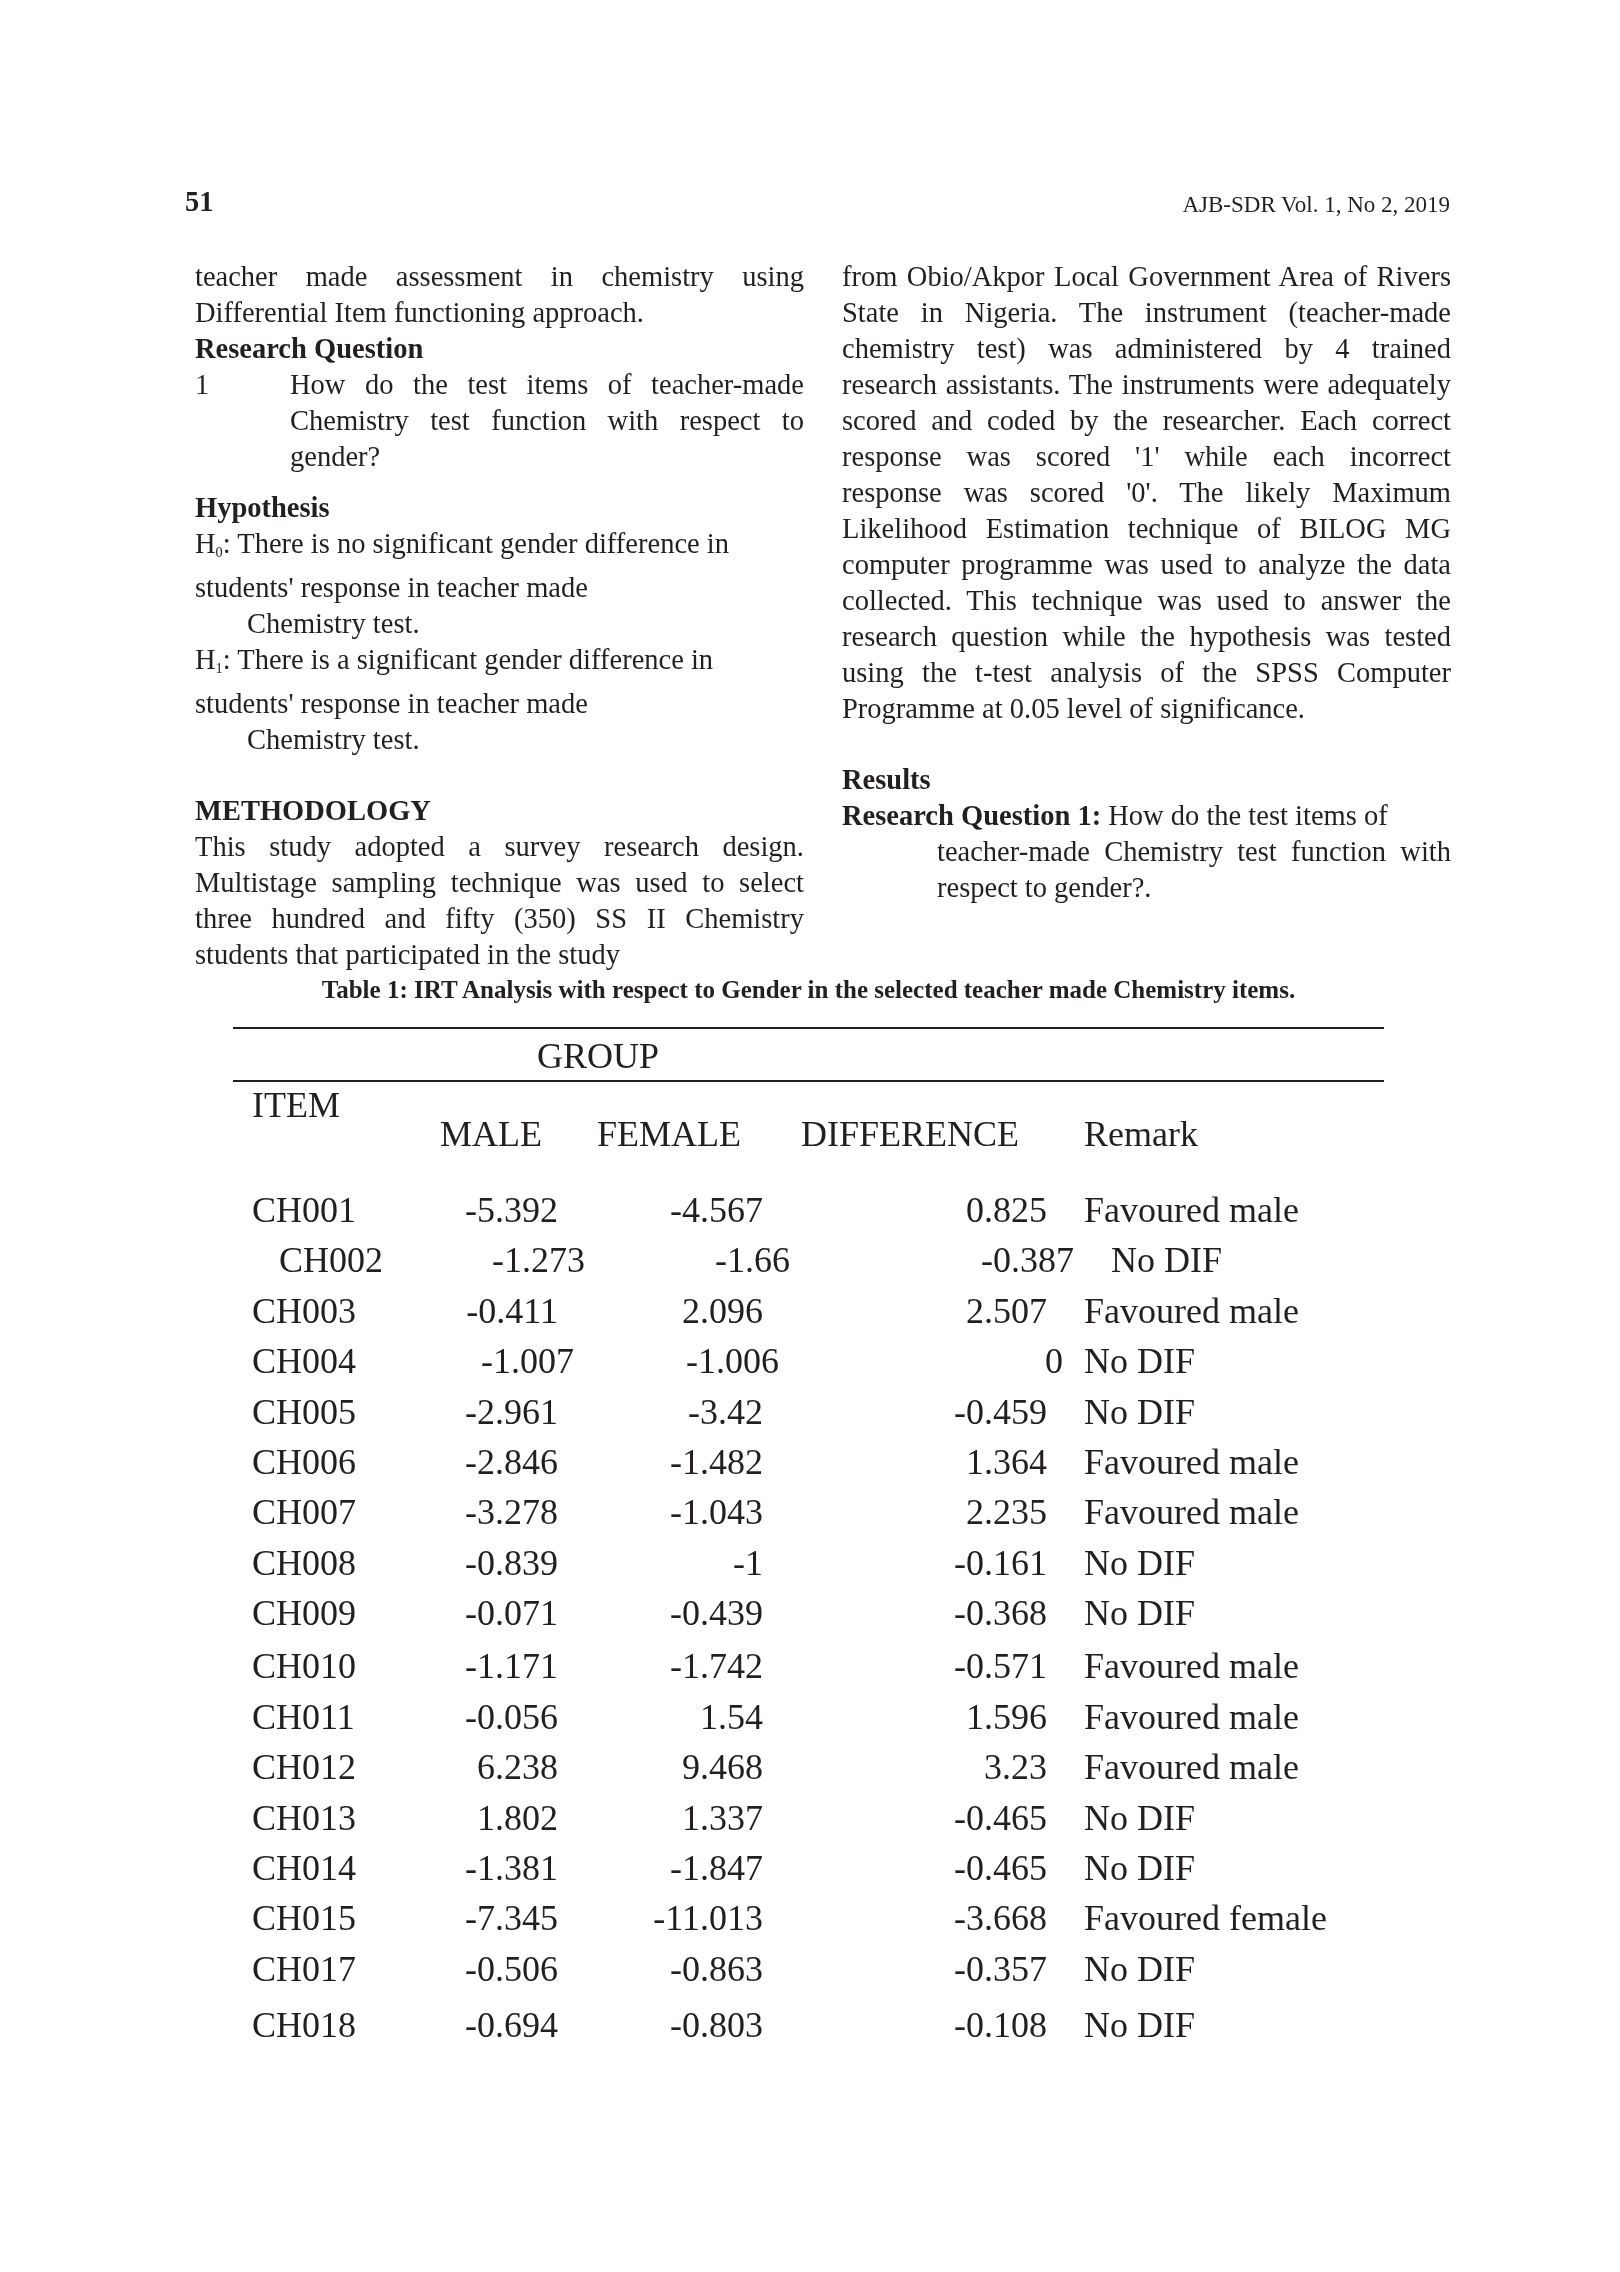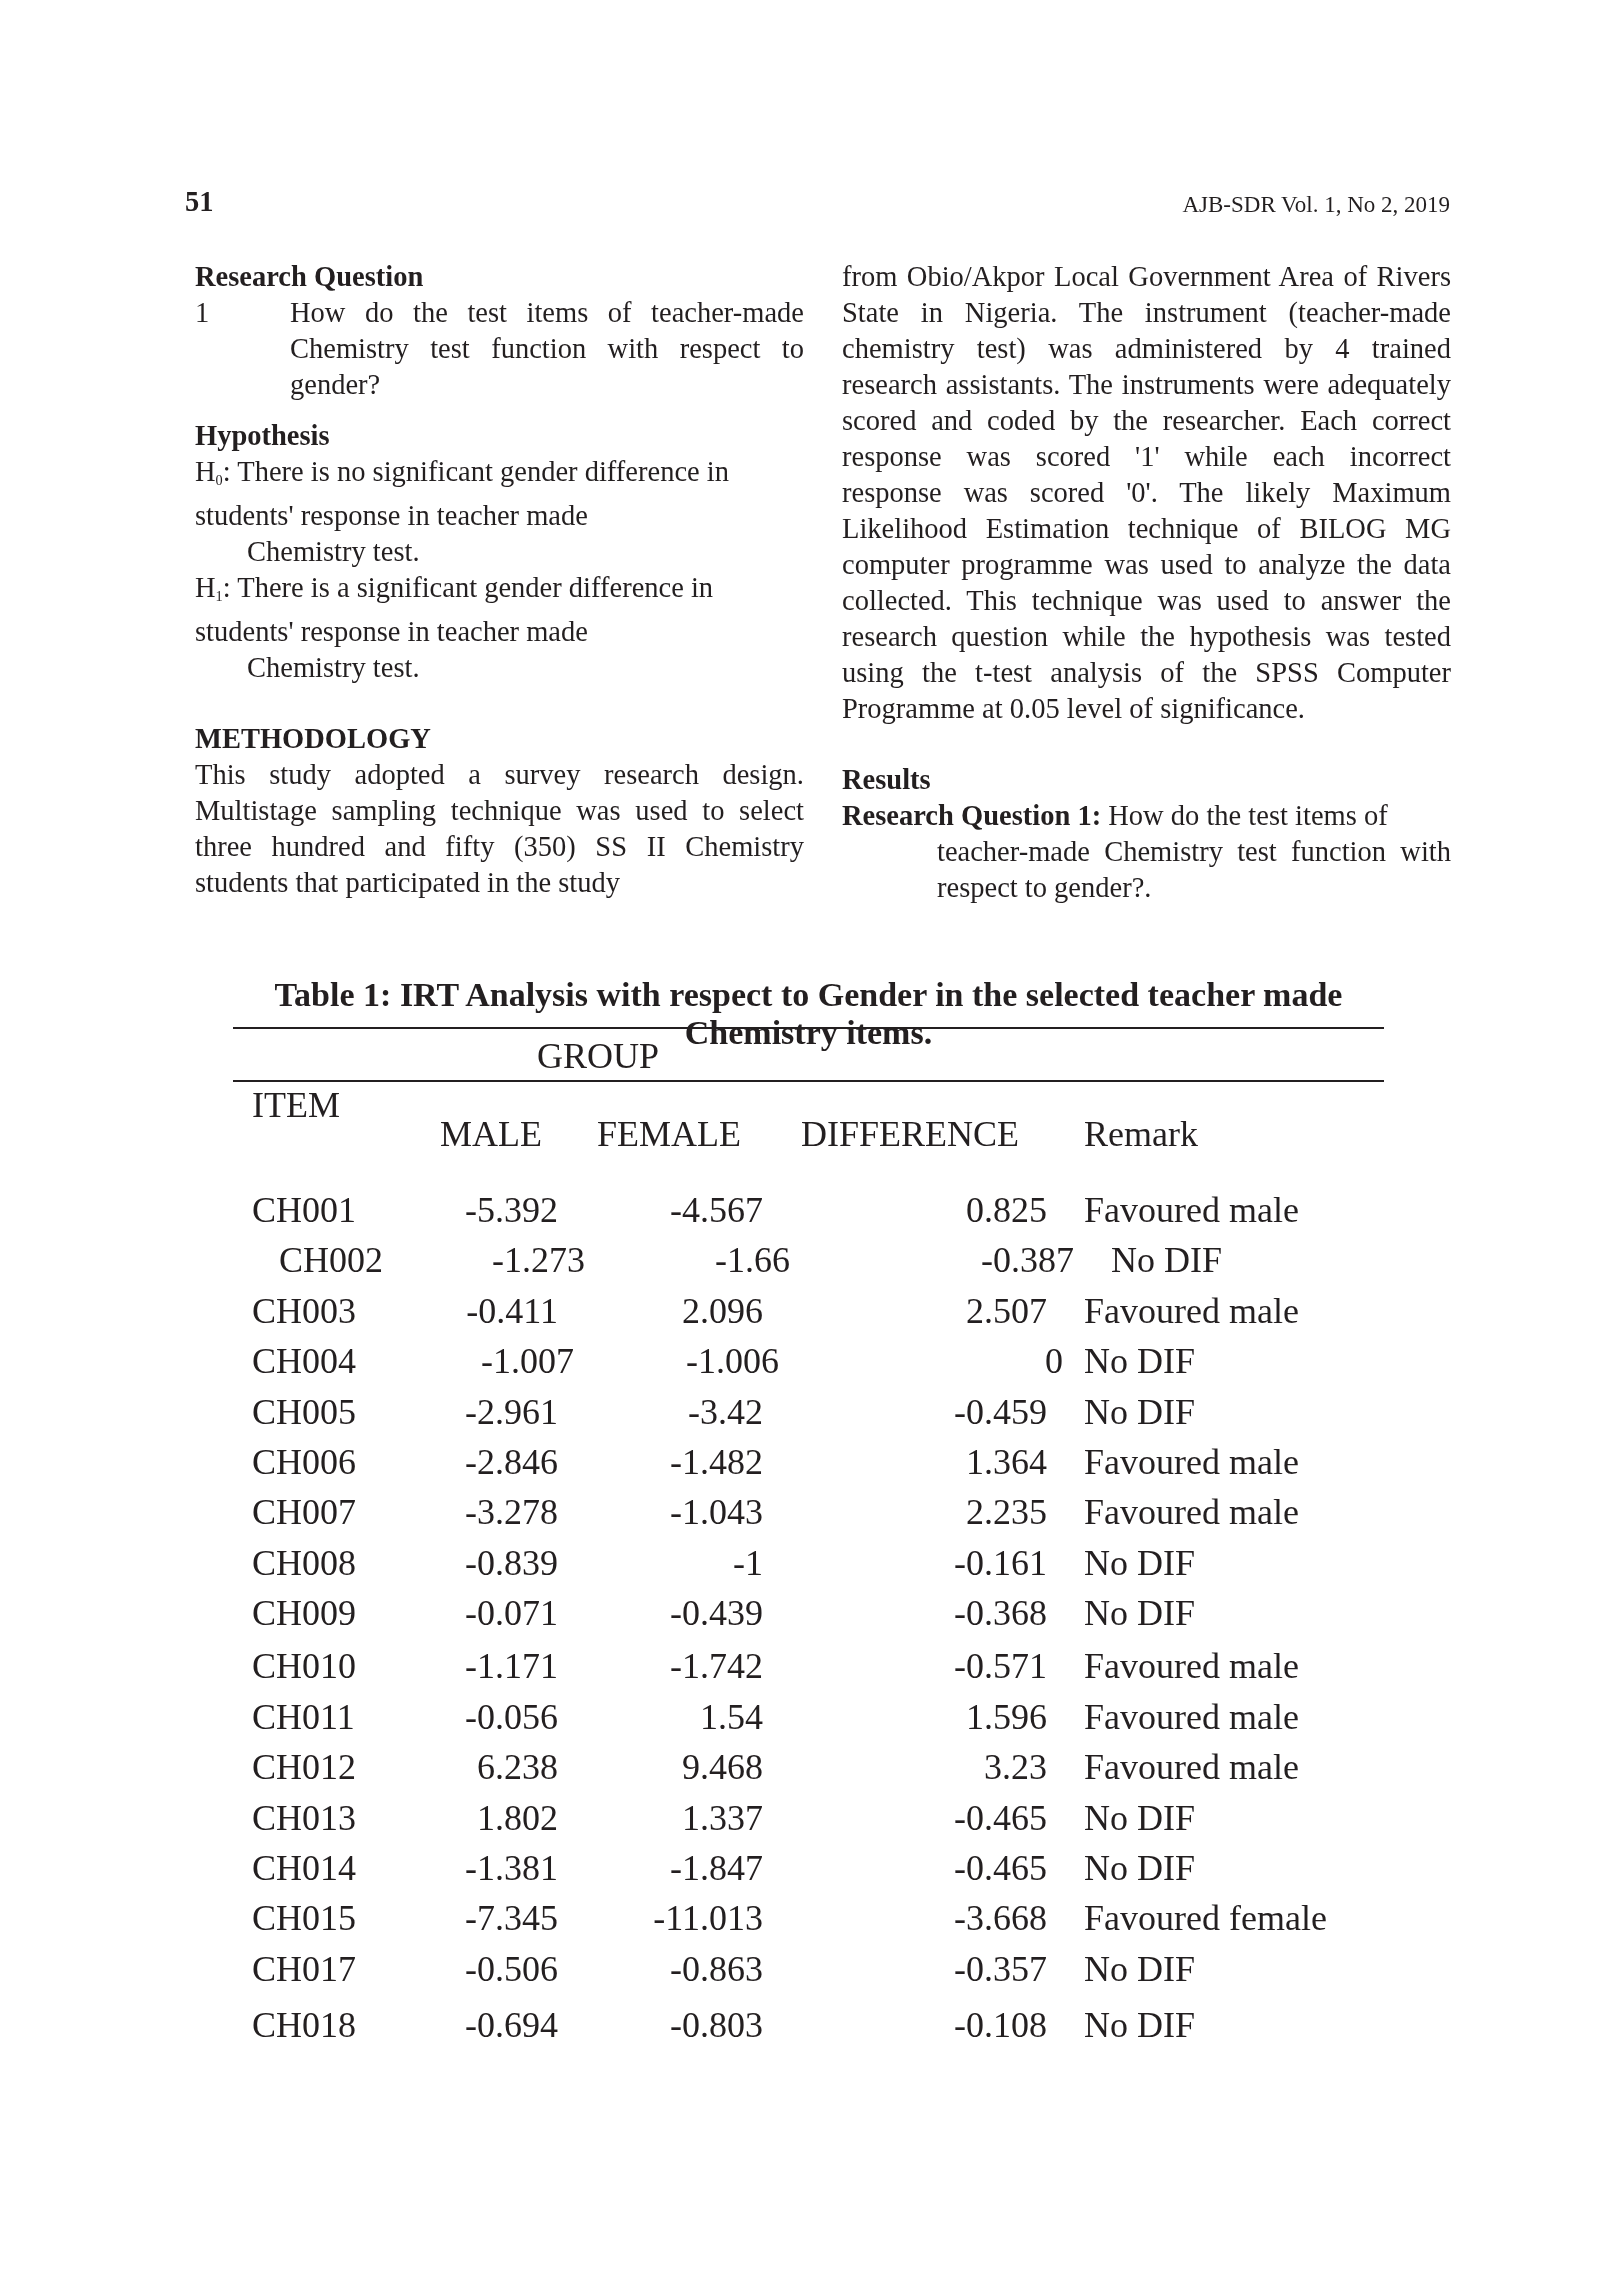--- a/index.html
+++ b/index.html
@@ -18,38 +18,39 @@
   .rq-item { display: flex; }
   .rq-num { width: 95px; flex: none; }
   .rq-text { flex: 1; text-align: justify; }
   .hyp-line { }
   .hyp-indent { padding-left: 52px; }
   .sub { font-size: 14.3px; vertical-align: -3.8px; }
   .gap-sm { height: 15px; }
   .gap-md { height: 35px; }
   .hang { padding-left: 95px; text-align: justify; text-align-last: left; }
 
-  .caption { position: absolute; left: 233px; top: 976px; width: 1151px; font-size: 34px; font-weight: bold; text-align: center; }
+  .caption { position: absolute; left: 233px; top: 976px; width: 1151px; font-size: 25px; font-weight: bold; text-align: center; }
   .rule { position: absolute; left: 233px; width: 1151px; height: 1.9px; background: #231f20; }
   .tbl-head { position: absolute; font-size: 36px; }
   .tbl-row { position: absolute; left: 0; width: 1621px; height: 49px; font-size: 36px; }
   .cell { position: absolute; white-space: nowrap; }
   .c-item { left: 252px; }
   .c-male { right: 1063px; text-align: center; }
   .c-female { right: 858px; text-align: right; }
   .c-diff { right: 574px; text-align: right; }
   .c-remark { left: 1084px; }
 </style>
 </head>
 <body>
 
 <div class="page-num">51</div>
 <div class="running-head">AJB-SDR Vol. 1, No 2, 2019</div>
 
 <div class="col left">
+  <div class="just">teacher made assessment in chemistry using Differential Item functioning approach.</div>
   <div class="bold">Research Question</div>
   <div class="rq-item">
     <span class="rq-num">1</span>
     <span class="rq-text">How do the test items of teacher-made Chemistry test function with respect to gender?</span>
   </div>
   <div class="gap-sm"></div>
   <div class="bold">Hypothesis</div>
   <div class="hyp-line">
     <span>H</span><span class="sub">0</span><span>:  There is no significant gender difference in students' response in teacher made</span>
   </div>

